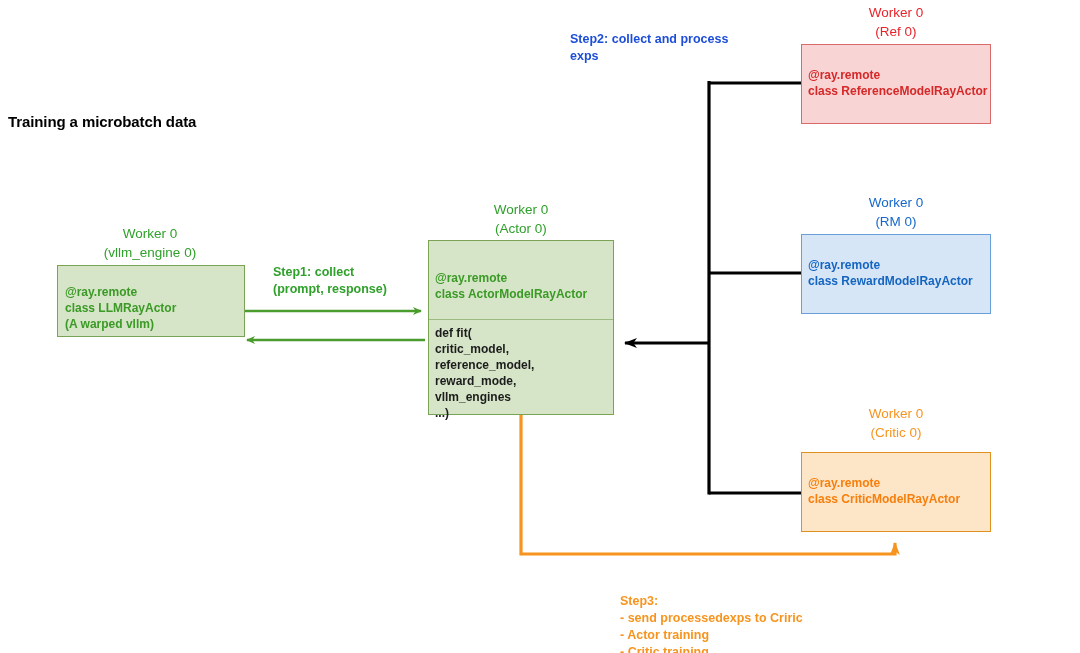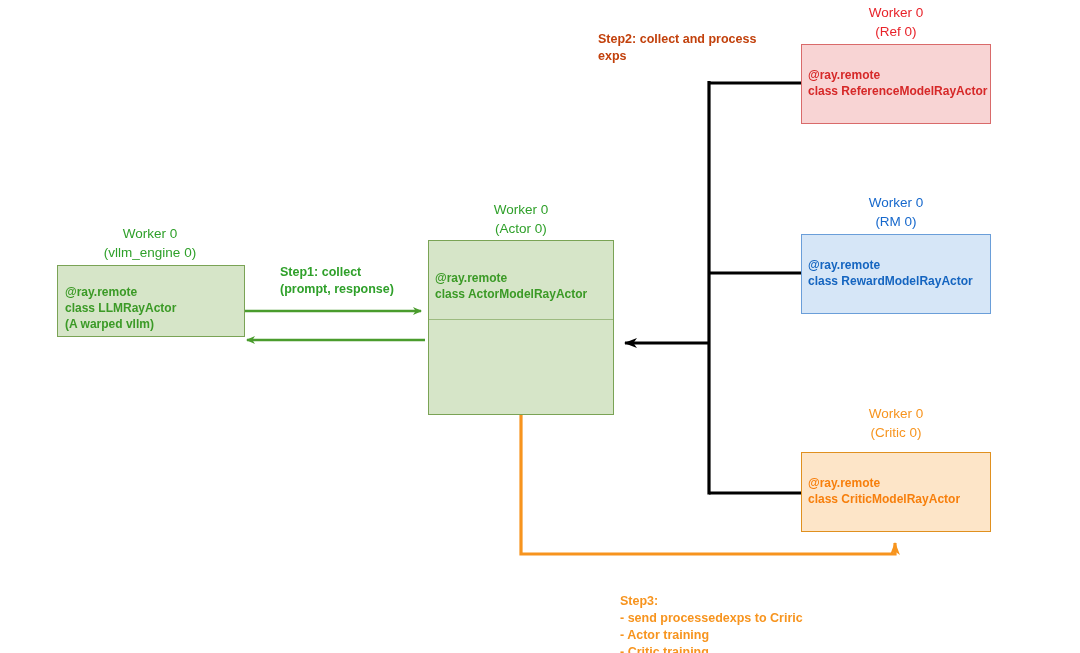--- a/index.html
+++ b/index.html
@@ -81,21 +81,21 @@
   }
 
   
   .edge-label {
     font-size: 12.5px;
     font-weight: bold;
     line-height: 17px;
     white-space: pre-line;
   }
   .label-green { color: #2fa02a; }
-  .label-black { color: #c2410c; margin-left: 28px; }
+  .label-black { color: #1d4ed8; }
   .label-orange { color: #f7941e; margin-top: 18px; }
 
   
   #wires {
     position: absolute;
     left: 0; top: 0;
     width: 1080px;
     height: 653px;
     pointer-events: none;
   }
@@ -137,37 +137,44 @@
       <line x1="709" y1="81" x2="709" y2="494.5" stroke="#000000" stroke-width="3.2"></line>
 
       <line x1="709" y1="343" x2="625" y2="343" stroke="#000000" stroke-width="3.2" marker-end="url(#arrow-black)"></line>
     </g>
 
     <g>
       <polyline points="521,414 521,554 895,554 895,543" fill="none" stroke="#f7941e" stroke-width="3.2" marker-end="url(#arrow-orange)"></polyline>
     </g>
   </svg>
 
+  <div class="abs page-title">Training a microbatch data</div>
 
   <div class="abs caption green-cap" style="left:50px; top:224px; width:200px;">Worker 0
 (vllm_engine 0)</div>
 
   <div class="abs node-box green-fill" style="left:57px; top:265px; width:188px; height:72px;">
     <div class="abs node-code green-text" style="left:7px; top:18px;">@ray.remote
 class LLMRayActor
    (A warped vllm)</div>
   </div>
 
   <div class="abs caption green-cap" style="left:421px; top:200px; width:200px;">Worker 0
 (Actor 0)</div>
 
   <div class="abs node-box green-fill" style="left:428px; top:240px; width:186px; height:175px;">
     <div class="abs node-code green-text" style="left:6px; top:29px;">@ray.remote
 class ActorModelRayActor</div>
     <div class="box-divider" style="top:78px;"></div>
+    <div class="abs node-code" style="left:6px; top:84px; color:#1c1c1c;">def fit(
+       critic_model,
+       reference_model,
+       reward_mode,
+       vllm_engines
+       ...)</div>
   </div>
 
   <div class="abs caption red-cap" style="left:796px; top:3px; width:200px;">Worker 0
 (Ref 0)</div>
 
   <div class="abs node-box red-fill" style="left:801px; top:44px; width:190px; height:80px;">
     <div class="abs node-code red-text" style="left:6px; top:22px;">@ray.remote
 class ReferenceModelRayActor</div>
   </div>
 
@@ -180,21 +187,21 @@
   </div>
 
   <div class="abs caption orange-cap" style="left:796px; top:404px; width:200px;">Worker 0
 (Critic 0)</div>
 
   <div class="abs node-box orange-fill" style="left:801px; top:452px; width:190px; height:80px;">
     <div class="abs node-code orange-text" style="left:6px; top:22px;">@ray.remote
 class CriticModelRayActor</div>
   </div>
 
-  <div class="abs edge-label label-green" style="left:280px; top:264px;">Step1: collect
+  <div class="abs edge-label label-green" style="left:273px; top:264px;">Step1: collect
 (prompt, response)</div>
 
 
   <div class="abs edge-label label-black" style="left:570px; top:31px;">Step2: collect and process
 exps</div>
 
   <div class="abs edge-label label-orange" style="left:620px; top:575px;">Step3:
 - send processedexps to  Criric
 - Actor training
 - Critic training</div>

